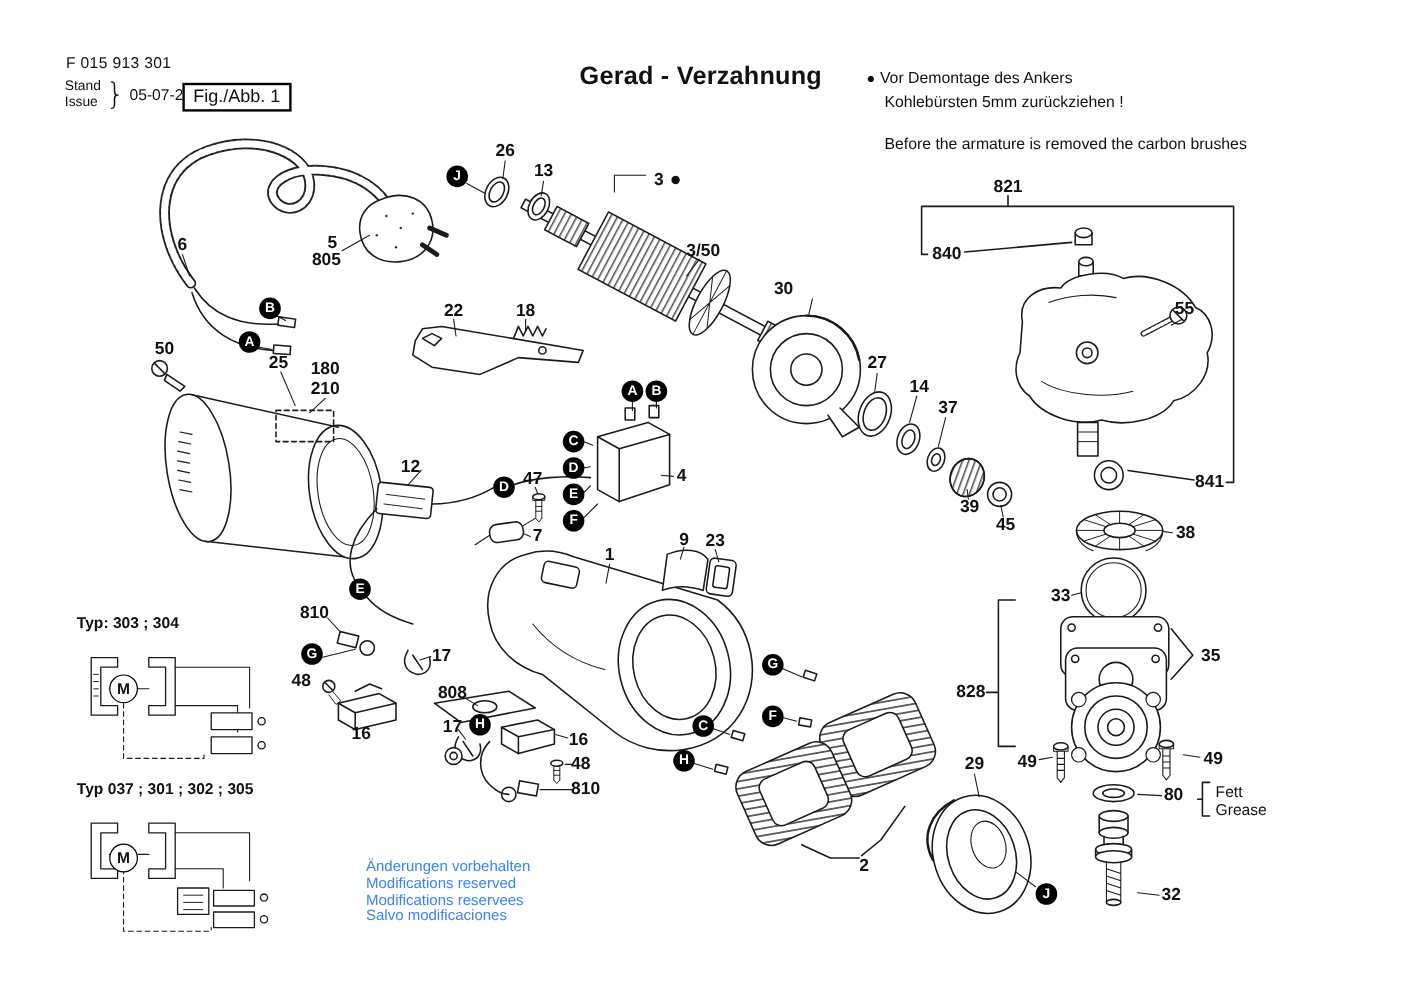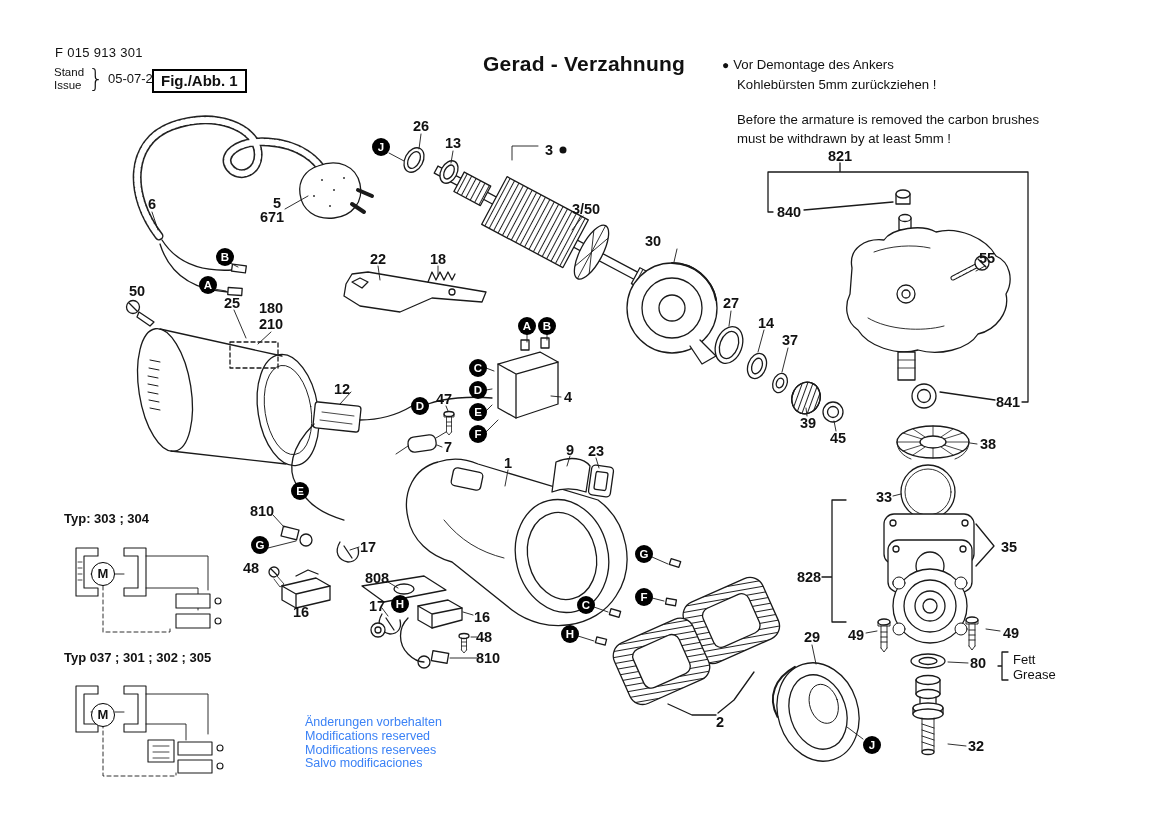--- a/index.html
+++ b/index.html
@@ -5,21 +5,21 @@
   *{margin:0;padding:0;box-sizing:border-box}
   html,body{width:1168px;height:826px}
   body{position:relative;background:#fff;font-family:"Liberation Sans",sans-serif;color:#111;overflow:hidden}
   svg.diagram{position:absolute;left:0;top:0;z-index:1}
   .overlay{position:absolute;z-index:2}
   .doc-number{left:55px;top:45px;font-size:13px;letter-spacing:.3px}
   .rev{left:54px;top:64px;display:flex;align-items:center;gap:2px}
   .rev .cols{display:flex;flex-direction:column;font-size:11.5px;line-height:12.5px}
   .rev .brace{font-size:25px;font-weight:300;font-family:"DejaVu Sans",sans-serif;margin:0 2px}
   .rev .date{font-size:13px}
-  .fig-box{left:152px;top:69px;border:2px solid #000;padding:1px 7px 2px;font-size:15px;font-weight:bold;background:#fff}
+  .fig-box{left:152px;top:69px;border:2px solid #000;padding:1px 7px 2px;font-size:15px;font-weight:normal;background:#fff}
   .title{left:0;top:52px;width:100%;text-align:center;font-size:21px;font-weight:bold;letter-spacing:.2px}
   .note{left:722px;top:55px;font-size:13.2px;line-height:19px;width:345px}
   .note .nl{padding-left:15px}
   .note .first{padding-left:0}
   .note .bullet{font-size:12px;margin-right:4px}
   .note .gap{margin-top:16px}
   .typ{font-size:13px;font-weight:bold}
   .typ1{left:64px;top:511px}
   .typ2{left:64px;top:650px}
   .grease{left:1013px;top:653px;font-size:13px;line-height:14.5px}
@@ -424,21 +424,20 @@
   <span>Fig./Abb. 1</span>
 </div>
 <div class="title overlay">Gerad - Verzahnung</div>
 
 <div class="note overlay">
   <div class="first">
     <span class="bullet">●</span><span>Vor Demontage des Ankers</span>
   </div>
   <div class="nl">Kohlebürsten 5mm zurückziehen !</div>
   <div class="nl gap">Before the armature is removed the carbon brushes</div>
-  <div class="nl">must be withdrawn by at least 5mm !</div>
 </div>
 
 <div class="typ typ1 overlay">Typ: 303 ; 304</div>
 <div class="typ typ2 overlay">Typ 037 ; 301 ; 302 ; 305</div>
 
 <div class="grease overlay">
   <div>Fett</div>
   <div>Grease</div>
 </div>
 
@@ -448,21 +447,21 @@
   <div>Modifications reservees</div>
   <div>Salvo modificaciones</div>
 </div>
 
 <div id="label-layer">
     <span class="plabel" style="left: 421px; top: 126px;">26</span>
     <span class="plabel" style="left: 453px; top: 143px;">13</span>
     <span class="plabel" style="left: 549px; top: 150px;">3</span>
     <span class="plabel" style="left: 586px; top: 209px;">3/50</span>
     <span class="plabel" style="left: 277px; top: 203px;">5</span>
-    <span class="plabel" style="left: 272px; top: 217px;">671</span>
+    <span class="plabel" style="left: 272px; top: 217px;">805</span>
     <span class="plabel" style="left: 152px; top: 204px;">6</span>
     <span class="plabel" style="left: 137px; top: 291px;">50</span>
     <span class="plabel" style="left: 232px; top: 303px;">25</span>
     <span class="plabel" style="left: 271px; top: 308px;">180</span>
     <span class="plabel" style="left: 271px; top: 324px;">210</span>
     <span class="plabel" style="left: 378px; top: 259px;">22</span>
     <span class="plabel" style="left: 438px; top: 259px;">18</span>
     <span class="plabel" style="left: 653px; top: 241px;">30</span>
     <span class="plabel" style="left: 731px; top: 303px;">27</span>
     <span class="plabel" style="left: 766px; top: 323px;">14</span>

